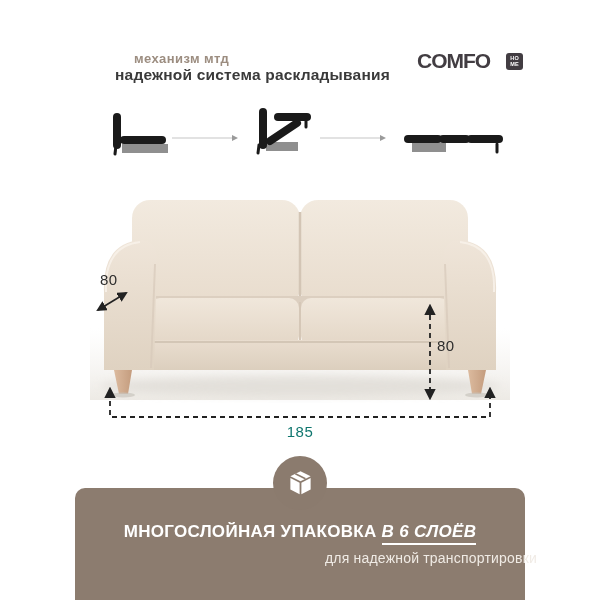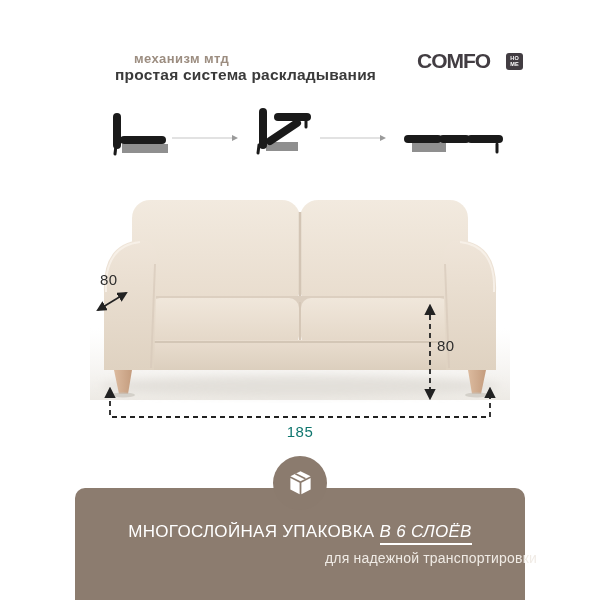--- a/index.html
+++ b/index.html
@@ -21,32 +21,32 @@
   .mech{position:absolute;}
   
   .dim{position:absolute;color:#2d2d2d;font-size:15px;letter-spacing:.5px;font-weight:500;}
   .dim-185{left:272px;top:423px;width:56px;text-align:center;color:#0f766e;}
   
   .banner{position:absolute;left:75px;top:488px;width:450px;height:112px;
     background:#8c7c6f;border-radius:10px 10px 0 0;}
   .badge{position:absolute;left:273px;top:456px;width:54px;height:54px;border-radius:50%;
     background:#8b7b6e;display:flex;align-items:center;justify-content:center;}
   .banner-title{position:absolute;left:0;top:34px;width:100%;text-align:center;
-    color:#ffffff;font-size:17px;font-weight:400;letter-spacing:.3px;white-space:nowrap;}
+    color:#ffffff;font-size:17px;font-weight:700;letter-spacing:.3px;white-space:nowrap;}
   .banner-title .emph{font-style:italic;border-bottom:2px solid #ffffff;padding-bottom:2px;margin-left:5px;}
   .banner-sub{position:absolute;left:12px;top:62px;width:100%;text-align:right;
     color:#f0ebe5;font-size:14px;font-weight:400;letter-spacing:.2px;}
 </style>
 </head>
 <body>
 
 <div class="page">
 
   <div class="hdr-label">механизм мтд</div>
-  <div class="hdr-title">простая система раскладывания</div>
+  <div class="hdr-title">надежной система раскладывания</div>
 
   <div class="logo">
     <span class="logo-text">COMFO</span>
     <span class="logo-badge">
       <span>HO</span>
       <span>ME</span>
     </span>
   </div>
 
   <svg class="mech" style="left:106px;top:112px" width="68" height="48" viewBox="0 0 68 48">

